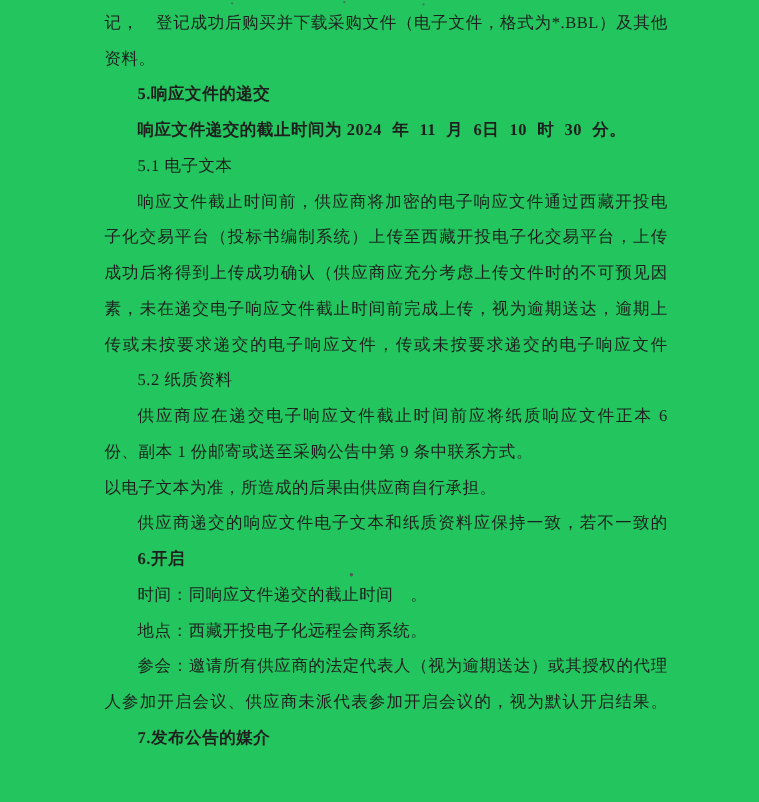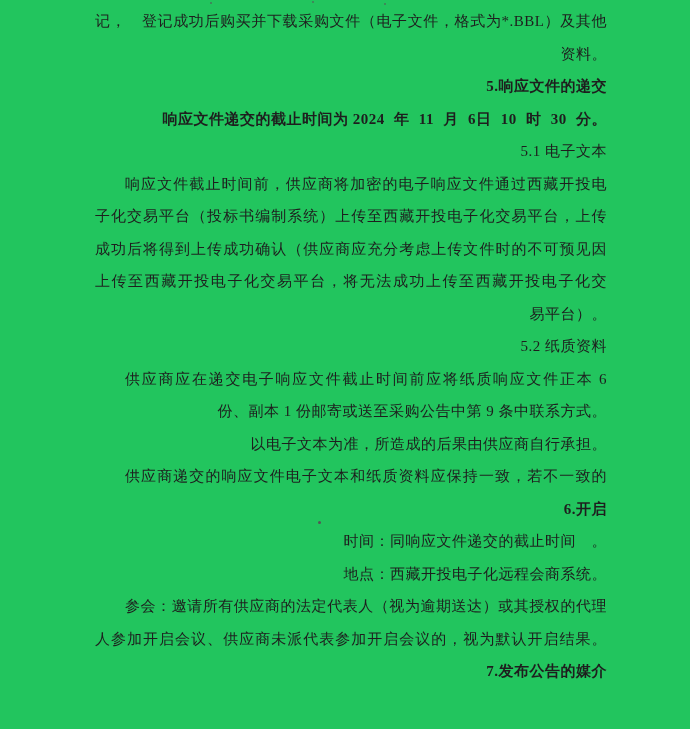--- a/index.html
+++ b/index.html
@@ -19,21 +19,21 @@
   .doc-body {
     position: absolute;
     left: 95px;
     top: 5px;
     width: 512px;
   }
   .line {
     font-size: 15px;
     line-height: 32.5px;
     height: 32.5px;
-    text-align: right;
+    text-align: left;
     letter-spacing: 0.5px;
   }
   .line.full {
     text-align: justify;
     text-align-last: justify;
   }
   .line.indent {
     text-indent: 30px;
   }
   .line.bold {
@@ -62,22 +62,22 @@
 <div class="page">
   <div class="doc-body">
       <div class="line full"><span class="">记，　登记成功后购买并下载采购文件（电子文件，格式为*.BBL）及其他</span></div>
       <div class="line"><span class="">资料。</span></div>
       <div class="line indent bold"><span class="">5.响应文件的递交</span></div>
       <div class="line indent bold"><span class="">响应文件递交的截止时间为 </span><span class="u spaced">2024 年 11 月 6日 10 时 30 分</span><span class="">。</span></div>
       <div class="line indent"><span class="">5.1 电子文本</span></div>
       <div class="line full indent"><span class="">响应文件截止时间前，供应商将加密的电子响应文件通过西藏开投电</span></div>
       <div class="line full"><span class="">子化交易平台（投标书编制系统）上传至西藏开投电子化交易平台，上传</span></div>
       <div class="line full"><span class="">成功后将得到上传成功确认（供应商应充分考虑上传文件时的不可预见因</span></div>
-      <div class="line full"><span class="">上传至西藏开投电子化交易平台，将无法成功上传至西藏开投电子化交</span></div>
-      <div class="line"><span class="">易平台）。</span></div>
+      <div class="line full"><span class="">素，未在递交电子响应文件截止时间前完成上传，视为逾期送达，逾期上</span></div>
+      <div class="line full"><span class="">传或未按要求递交的电子响应文件，传或未按要求递交的电子响应文件</span></div>
       <div class="line indent"><span class="">5.2 纸质资料</span></div>
       <div class="line full indent"><span class="">供应商应在递交电子响应文件截止时间前应将纸质响应文件正本 6</span></div>
       <div class="line"><span class="">份、副本 1 份邮寄或送至采购公告中第 9 条中联系方式。</span></div>
       <div class="line"><span class="">以电子文本为准，所造成的后果由供应商自行承担。</span></div>
       <div class="line full indent"><span class="">供应商递交的响应文件电子文本和纸质资料应保持一致，若不一致的</span></div>
       <div class="line indent bold"><span class="">6.开启</span></div>
       <div class="line indent"><span class="">时间：</span><span class="u">同响应文件递交的截止时间　。　</span></div>
       <div class="line indent"><span class="">地点：</span><span class="u">西藏开投电子化远程会商系统。　</span></div>
       <div class="line full indent"><span class="">参会：</span><span class="u">邀请所有供应商的法定代表人（视为逾期送达）或其授权的代理</span></div>
       <div class="line full"><span class="u">人参加开启会议、供应商未派代表参加开启会议的，视为默认开启结果。</span></div>

